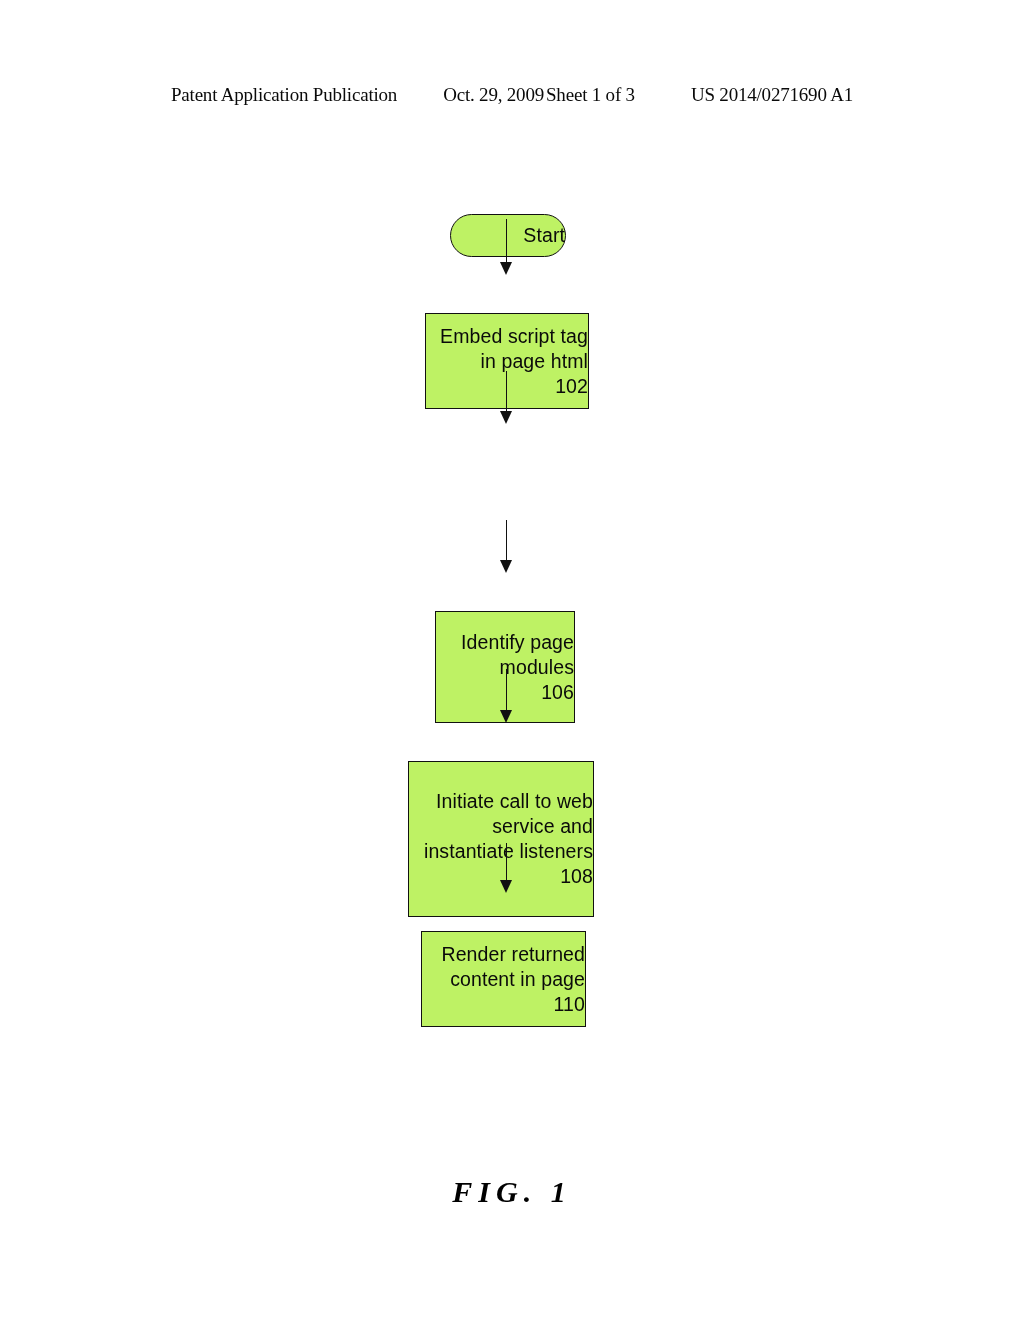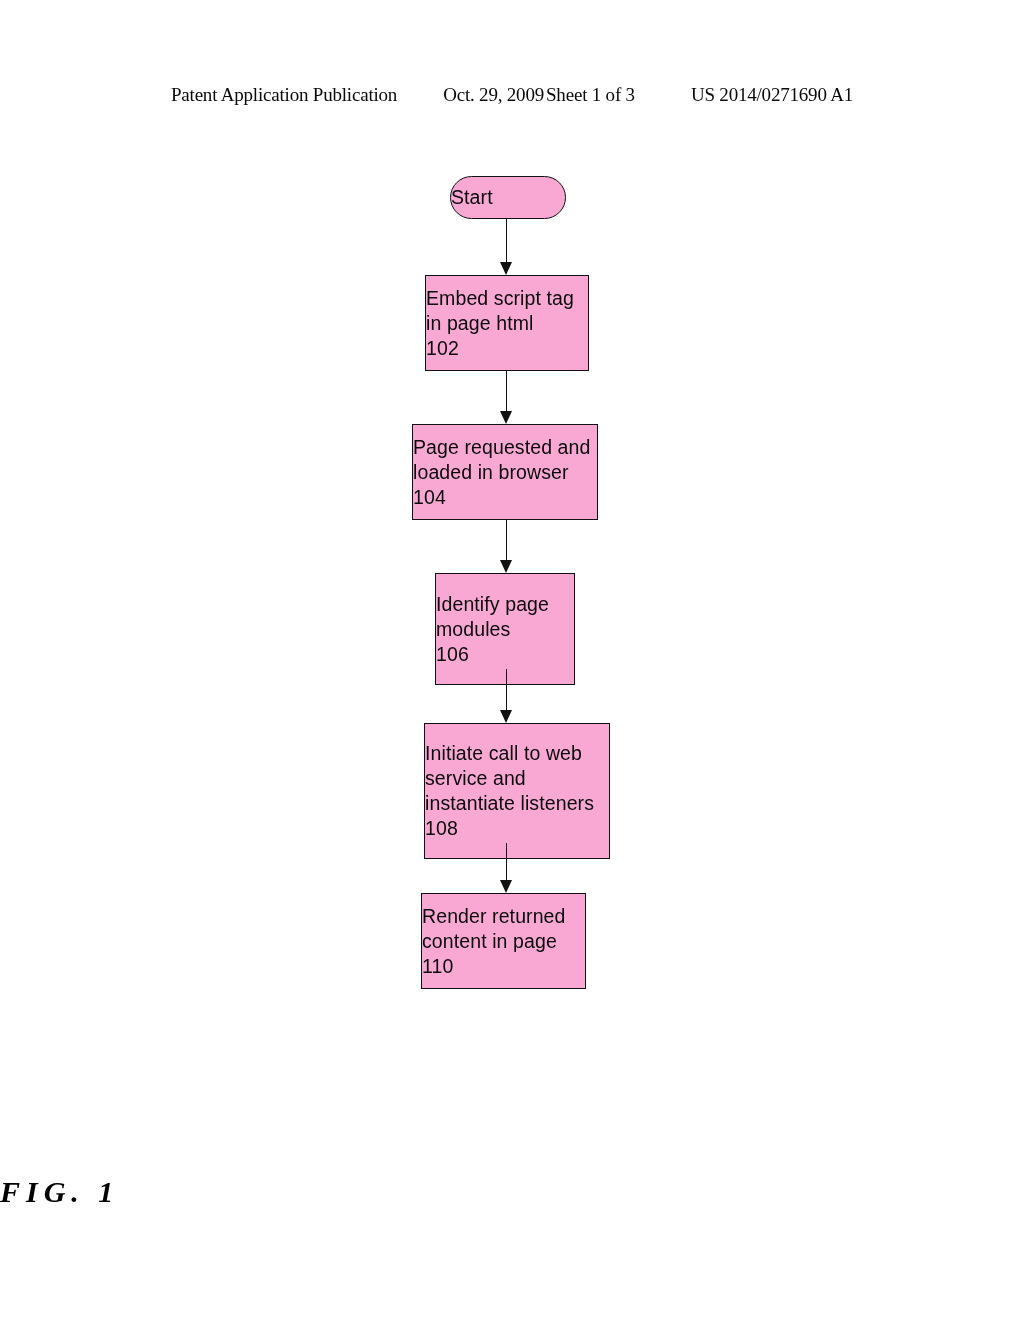--- a/index.html
+++ b/index.html
@@ -42,46 +42,47 @@
     position: absolute;
     left: 0;
     top: 0;
     width: 1024px;
     height: 1320px;
   }
 
   .node {
     position: absolute;
     box-sizing: border-box;
-    background: #f9a8d4;
+    background: #bef264;
     border: 1.6px solid #111111;
     display: flex;
     flex-direction: column;
-    align-items: flex-start;
+    align-items: flex-end;
     justify-content: center;
     text-align: center;
     font-family: "Liberation Sans", sans-serif;
     font-size: 19.5px;
     line-height: 25px;
     color: #0a0a0a;
     letter-spacing: 0.1px;
+    margin-top: 38px;
   }
   .node .ln { display: block; white-space: nowrap; }
 
   .node-terminal {
     border-radius: 999px;
     font-size: 19.5px;
   }
 
   
   #node-start { left: 450px; top: 176px;  width: 116px; height: 43px; }
   #node-102   { left: 425px; top: 275px;  width: 164px; height: 96px; }
   #node-104   { left: 412px; top: 424px;  width: 186px; height: 96px; }
   #node-106   { left: 435px; top: 573px;  width: 140px; height: 112px; }
-  #node-108   { left: 424px; top: 723px;  width: 186px; height: 136px; }
+  #node-108   { left: 408px; top: 723px;  width: 186px; height: 156px; }
   #node-110   { left: 421px; top: 893px;  width: 165px; height: 96px; }
 
   
   .connector {
     position: absolute;
     left: 505px;
     width: 3px;
   }
   .connector .stem {
     position: absolute;
@@ -119,21 +120,21 @@
   #conn-5 { top: 843px; height: 50px; }
   #conn-5 .stem { height: 38px; }
   #conn-5 .head { top: 37px; }
 
   
   .fig-caption {
     position: absolute;
     left: 0;
     top: 1175px;
     width: 1024px;
-    text-align: left;
+    text-align: center;
     font-family: "Liberation Serif", serif;
     font-style: italic;
     font-weight: bold;
     font-size: 30px;
     letter-spacing: 6px;
     color: #000000;
   }
 </style>
 </head>
 <body>
@@ -160,25 +161,20 @@
     <span class="ln">Embed script tag</span>
     <span class="ln">in page html</span>
     <span class="ln">102</span>
   </div>
 
   <div class="connector" id="conn-2">
     <div class="stem"></div>
     <div class="head"></div>
   </div>
 
-  <div class="node" id="node-104">
-    <span class="ln">Page requested and</span>
-    <span class="ln">loaded in browser</span>
-    <span class="ln">104</span>
-  </div>
 
   <div class="connector" id="conn-3">
     <div class="stem"></div>
     <div class="head"></div>
   </div>
 
   <div class="node" id="node-106">
     <span class="ln">Identify page</span>
     <span class="ln">modules</span>
     <span class="ln">106</span>

